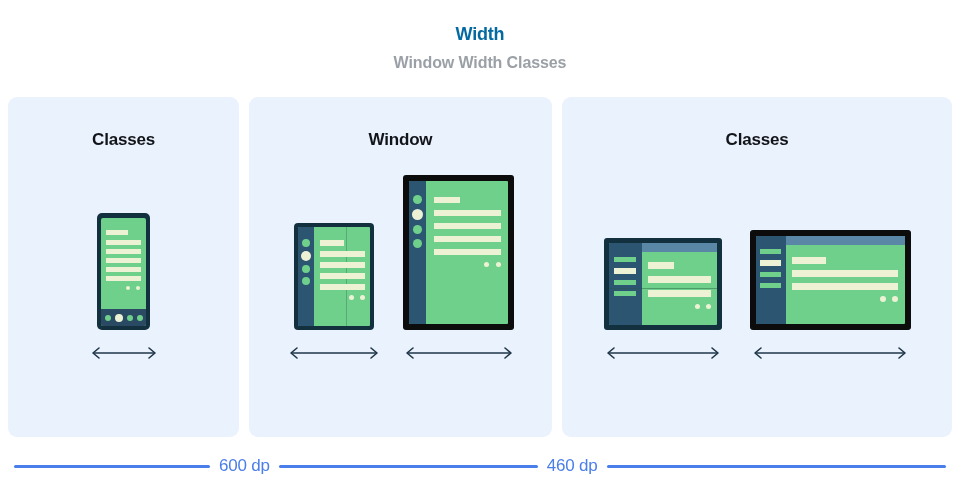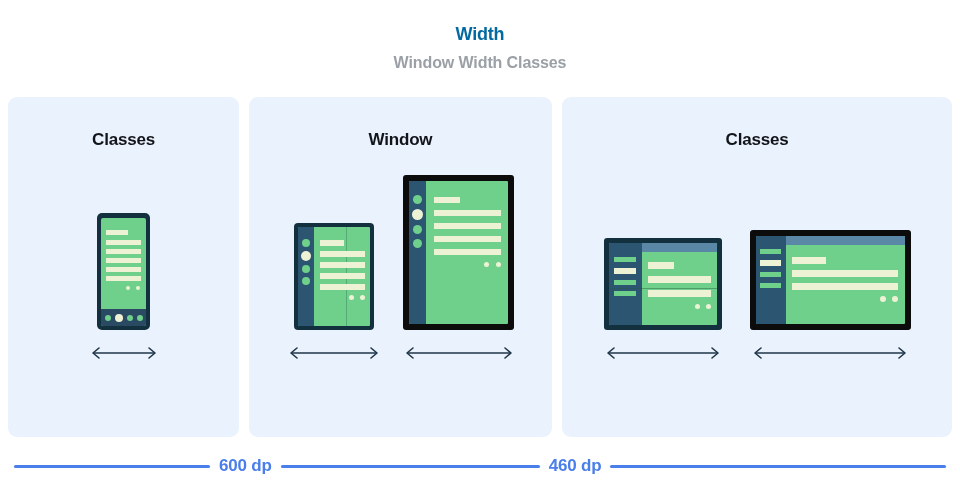--- a/index.html
+++ b/index.html
@@ -169,21 +169,21 @@
     display: flex;
     align-items: center;
   }
   .scale-line {
     height: 3px;
     background: #4a7eea;
     border-radius: 2px;
   }
   .scale-label {
     font-size: 17px;
-    font-weight: bold;
+    font-weight: normal;
     color: #4a7eea;
     white-space: nowrap;
     padding: 0 9px;
     line-height: 18px;
     letter-spacing: -0.2px;
   }
   .seg-a { flex: 0 0 196px; }
   .seg-b { flex: 0 0 259px; }
   .seg-c { flex: 1 1 auto; }
 </style>

